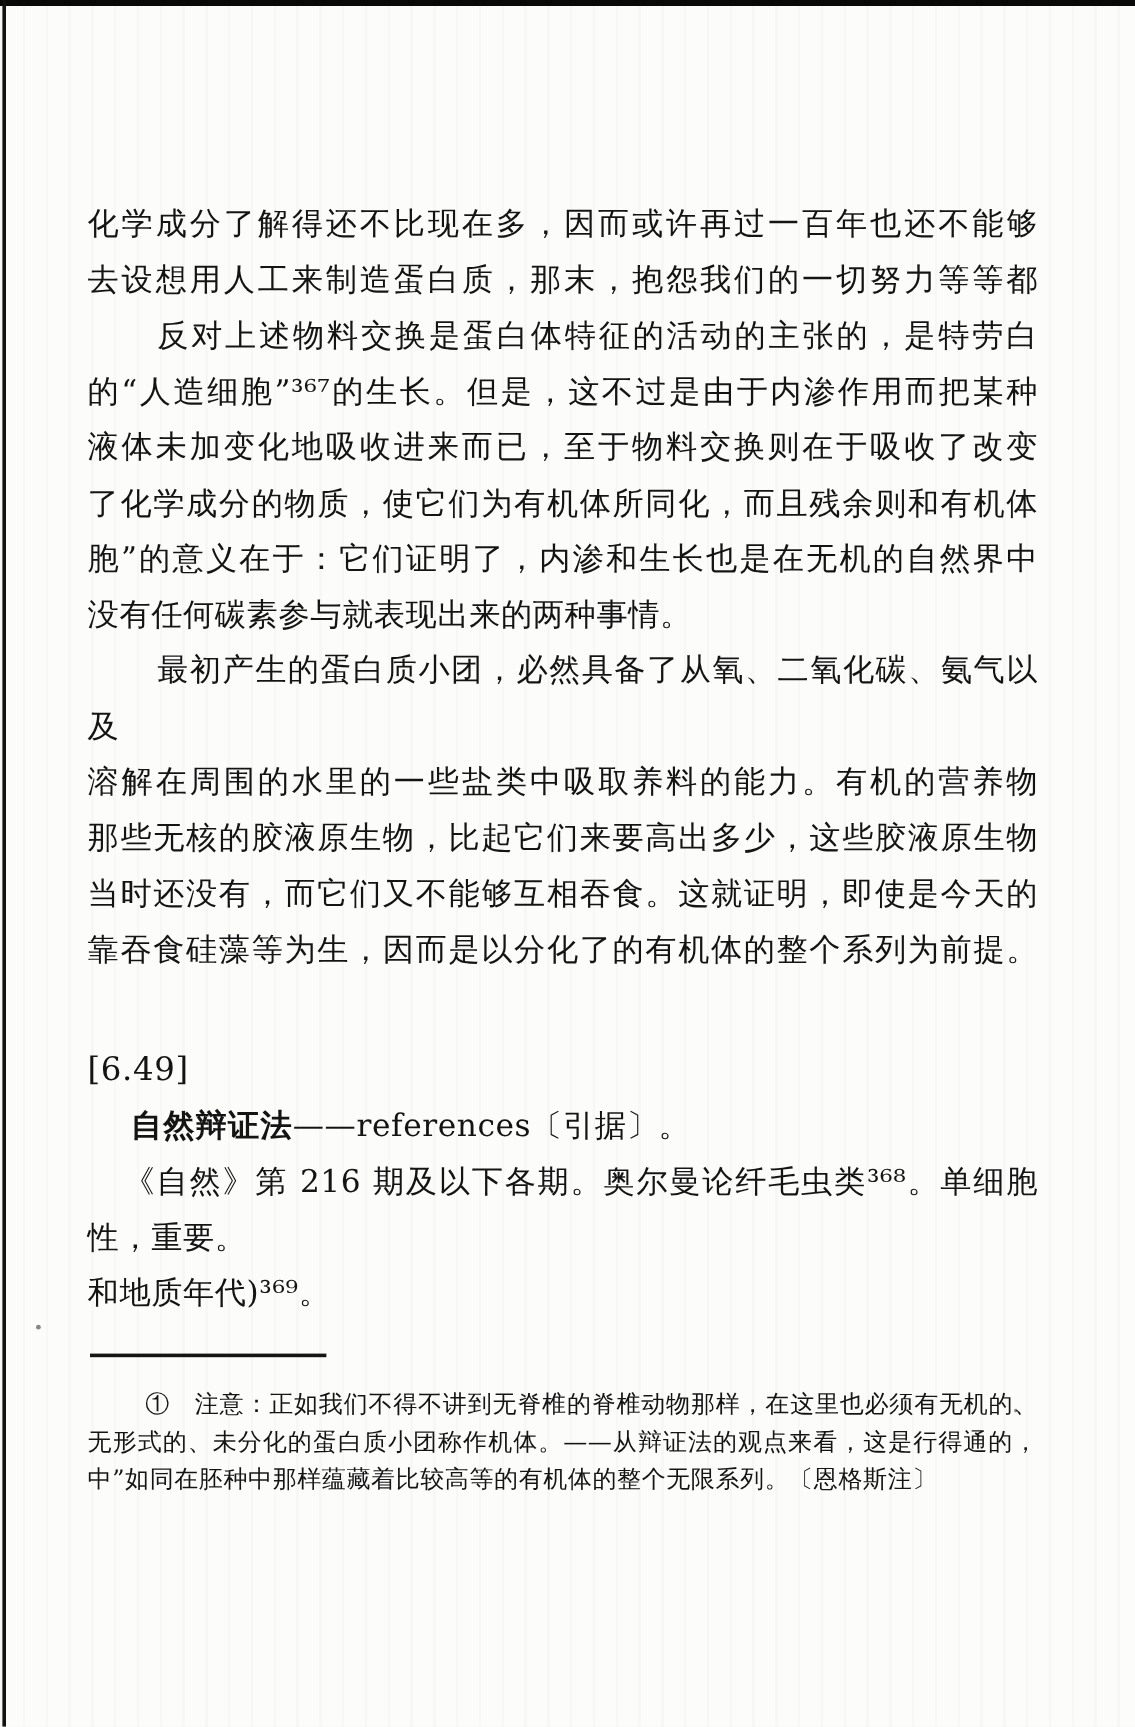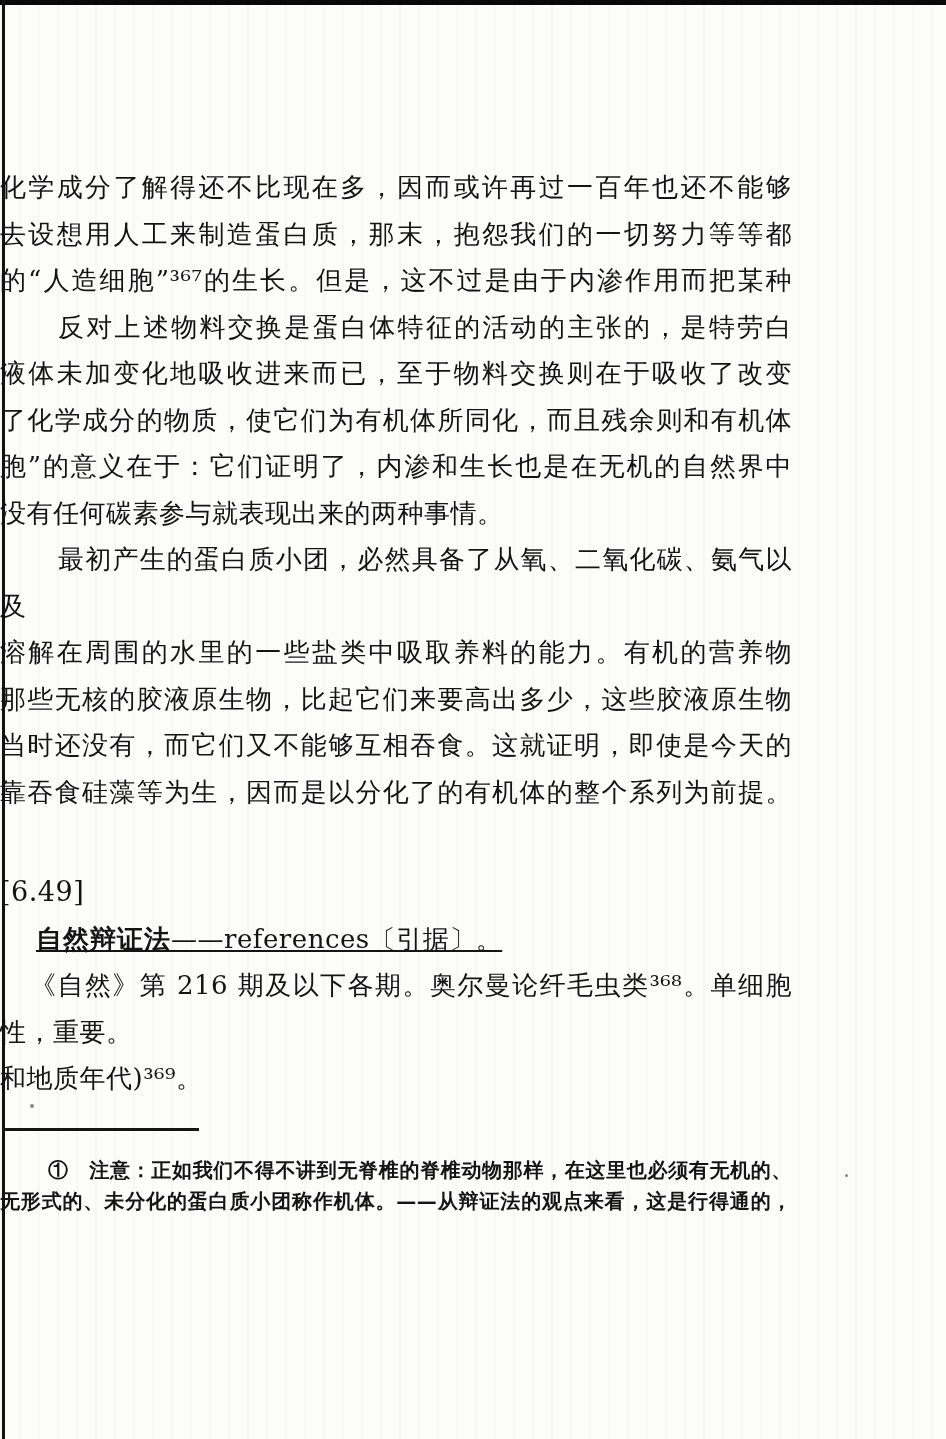--- a/index.html
+++ b/index.html
@@ -31,62 +31,63 @@
   }
   .speck {
     position: absolute; background: #555; border-radius: 50%;
     width: 4px; height: 4px; opacity: .7;
   }
   .speck.s1 { left: 30px; top: 1104px; }
   .speck.s2 { left: 845px; top: 1174px; width: 3px; height: 3px; }
 
   .content {
     position: relative;
+    margin-left: 73px;
     width: 792px;
   }
 
   
   .ln {
     margin: 0;
     font-size: 26px;
     line-height: 46.5px;
     letter-spacing: 0.5px;
     white-space: nowrap;
   }
   .j {
     white-space: normal;
     text-align: justify;
     text-align-last: justify;
     text-justify: inter-character;
     word-break: break-all;
   }
   .first { margin-top: 164px; }
   .ind   { text-indent: 58px; }
-  .ind-m { text-indent: 36px; text-decoration: underline; }
+  .ind-m { text-indent: 36px; }
   .ind-s { text-indent: 30px; }
 
   
   .heading {
     margin: 54px 0 0 0;
     font-size: 27px;
     line-height: 46.5px;
   }
   .bold-cjk { font-weight: bold; letter-spacing: 1px; }
 
   
   .fn-rule {
     width: 197px; height: 0;
     border-top: 3px solid #151515;
     margin: 26px 0 0 2px;
   }
   .fn {
     margin: 0;
     font-size: 20px;
     line-height: 31px;
-    font-weight: bold;
+    font-weight: normal;
     letter-spacing: 0.5px;
   }
   .fn-block { margin-top: 24px; }
   .fn-ind { text-indent: 48px; }
 
   .page-num {
     position: absolute;
     top: 1436px; left: 781px;
     font-size: 25px;
     font-weight: bold;
@@ -101,22 +102,22 @@
   <div class="edge-top"></div>
   <div class="edge-left"></div>
   <div class="speck s1"></div>
   <div class="speck s2"></div>
 
   <div class="content">
 
     <p class="ln j first">化学成分了解得还不比现在多，因而或许再过一百年也还不能够</p>
     <p class="ln j">去设想用人工来制造蛋白质，那末，抱怨我们的一切努力等等都</p>
 
+    <p class="ln j ind">反对上述物料交换是蛋白体特征的活动的主张的，是特劳白</p>
     <p class="ln j">的“人造细胞”³⁶⁷的生长。但是，这不过是由于内渗作用而把某种</p>
-    <p class="ln j ind">反对上述物料交换是蛋白体特征的活动的主张的，是特劳白</p>
     <p class="ln j">液体未加变化地吸收进来而已，至于物料交换则在于吸收了改变</p>
     <p class="ln j">了化学成分的物质，使它们为有机体所同化，而且残余则和有机体</p>
     <p class="ln j">胞”的意义在于：它们证明了，内渗和生长也是在无机的自然界中</p>
     <p class="ln">没有任何碳素参与就表现出来的两种事情。</p>
 
     <p class="ln j ind">最初产生的蛋白质小团，必然具备了从氧、二氧化碳、氨气以及</p>
     <p class="ln j">溶解在周围的水里的一些盐类中吸取养料的能力。有机的营养物</p>
     <p class="ln j">那些无核的胶液原生物，比起它们来要高出多少，这些胶液原生物</p>
     <p class="ln j">当时还没有，而它们又不能够互相吞食。这就证明，即使是今天的</p>
     <p class="ln j">靠吞食硅藻等为生，因而是以分化了的有机体的整个系列为前提。</p>
@@ -124,17 +125,18 @@
     <p class="ln heading">[6.49]</p>
     <p class="ln ind-m"><span class="bold-cjk">自然辩证法</span><span>——references〔引据〕。</span></p>
     <p class="ln j ind-s">《自然》第 216 期及以下各期。奥尔曼论纤毛虫类³⁶⁸。单细胞</p>
     <p class="ln">性，重要。</p>
     <p class="ln">和地质年代)³⁶⁹。</p>
 
     <div class="fn-rule"></div>
     <div class="fn-block">
       <p class="fn j fn-ind">①　注意：正如我们不得不讲到无脊椎的脊椎动物那样，在这里也必须有无机的、</p>
       <p class="fn j">无形式的、未分化的蛋白质小团称作机体。——从辩证法的观点来看，这是行得通的，</p>
+      <p class="fn">中”如同在胚种中那样蕴藏着比较高等的有机体的整个无限系列。〔恩格斯注〕</p>
     </div>
   </div>
 
   <div class="page-num">285</div>
 </div>
 
 </body></html>

